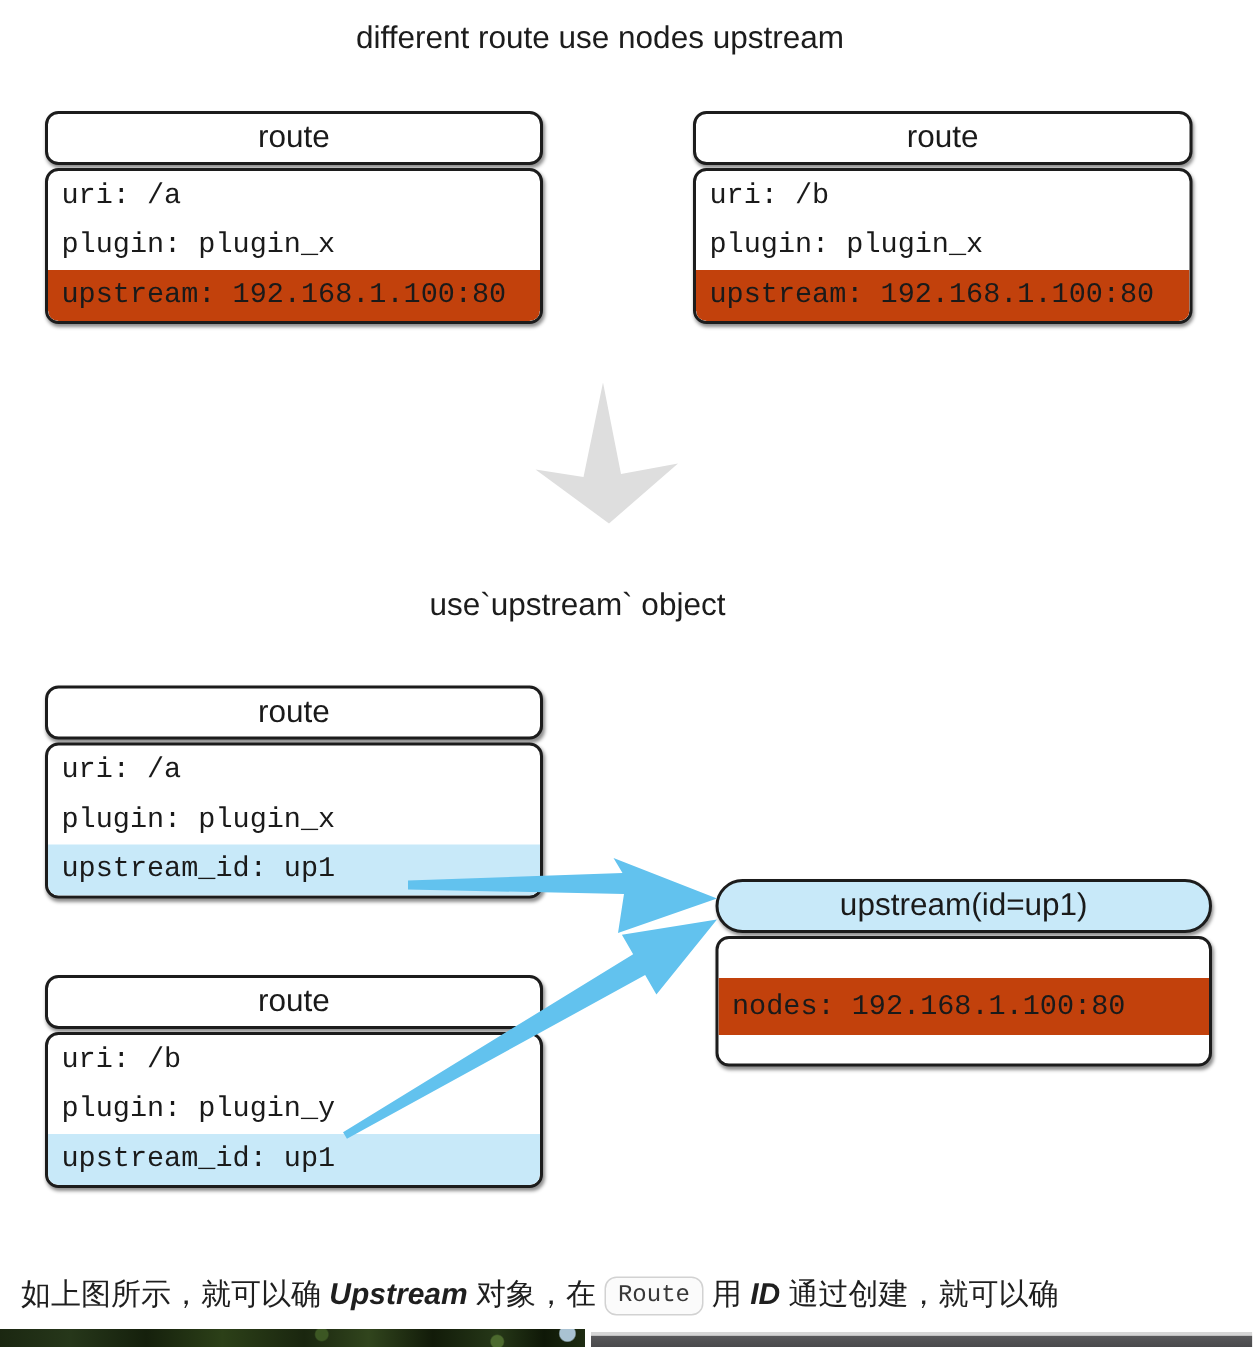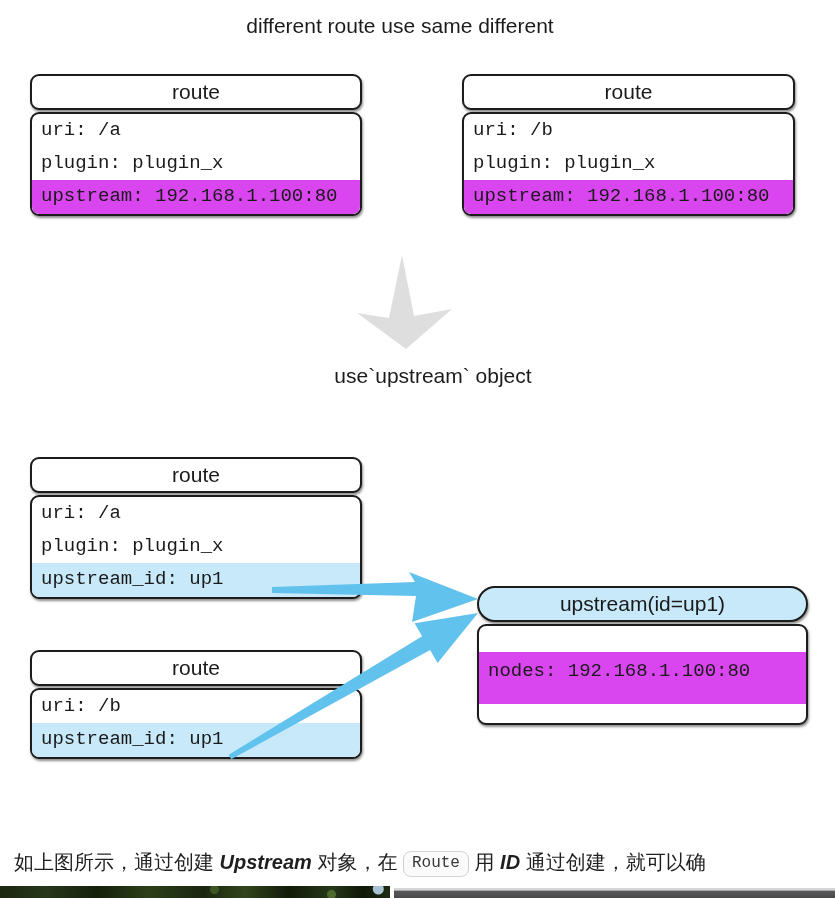--- a/index.html
+++ b/index.html
@@ -12,21 +12,21 @@
     color:#1a1a1a;
   }
   .caption{
     position:absolute;
     text-align:center;
     font-size:21px;
     color:#1c1c1c;
     white-space:nowrap;
   }
   .caption-top{left:0;width:800px;top:14px;}
-  .caption-mid{left:0;width:770px;top:364px;margin-left:48px;}
+  .caption-mid{left:0;width:770px;top:392px;}
 
   .dbox{position:absolute;z-index:1;}
   .dbox-header{
     height:36px;
     box-sizing:border-box;
     border:2px solid #1c1c1c;
     border-radius:9px;
     background:#ffffff;
     text-align:center;
     font-size:21px;
@@ -45,25 +45,25 @@
   }
   .drow{
     height:33px;
     line-height:33px;
     padding-left:9px;
     font-size:19px;
     white-space:nowrap;
     font-family:Liberation Mono, monospace;
   }
   .drow.last{height:34px;line-height:32px;border-radius:0 0 7px 7px;}
-  .hl-pink{background:#d946ef;}
+  .hl-pink{background:#c2410c;}
   .hl-blue{background:#c8e9f9;border-radius:18px;}
   .spacer-26{height:26px;}
   .spacer-19{height:19px;}
-  .drow.mid38{height:52px;line-height:38px;}
+  .drow.mid38{height:38px;line-height:38px;}
 
   .arrow-layer{
     position:absolute;left:0;top:0;width:835px;height:898px;
     z-index:3;pointer-events:none;
   }
   .arrow-gray{fill:#dedede;}
   .arrow-blue{fill:#62c2ee;}
 
   .paragraph{
     position:absolute;
@@ -103,21 +103,21 @@
     left:394px;top:888px;width:441px;height:10px;
     z-index:1;
     background:linear-gradient(180deg,#d6d6d6 0%,#d6d6d6 22%,#58585a 30%,#4a4a4c 100%);
   }
 </style>
 </head>
 <body>
 
 <div class="canvas">
 
-  <div class="caption caption-top">different route use same different</div>
+  <div class="caption caption-top">different route use nodes upstream</div>
 
   <div class="dbox" style="left:30px;top:74px;width:332px">
     <div class="dbox-header">route</div>
     <div class="dbox-body">
       <div class="drow">uri: /a</div>
       <div class="drow">plugin: plugin_x</div>
       <div class="drow hl-pink last">upstream: 192.168.1.100:80</div>
     </div>
   </div>
 
@@ -138,39 +138,40 @@
       <div class="drow">uri: /a</div>
       <div class="drow">plugin: plugin_x</div>
       <div class="drow hl-blue last">upstream_id: up1</div>
     </div>
   </div>
 
   <div class="dbox" style="left:30px;top:650px;width:332px">
     <div class="dbox-header">route</div>
     <div class="dbox-body">
       <div class="drow">uri: /b</div>
+      <div class="drow">plugin: plugin_y</div>
       <div class="drow hl-blue last">upstream_id: up1</div>
     </div>
   </div>
 
   <div class="dbox" style="left:477px;top:586px;width:331px">
     <div class="dbox-header hl-blue">upstream(id=up1)</div>
     <div class="dbox-body">
       <div class="spacer-26"></div>
       <div class="drow hl-pink mid38">nodes: 192.168.1.100:80</div>
       <div class="spacer-19"></div>
     </div>
   </div>
 
   <svg class="arrow-layer" viewBox="0 0 835 898">
     <polygon class="arrow-gray" points="402,255 414,316 452,309 406,349 357,313 389,318"></polygon>
     <polygon class="arrow-blue" points="272,587 415,582 409,572 478,599 412,622 416,596 272,593"></polygon>
     <polygon class="arrow-blue" points="228.7,754.8 422.1,636.2 414.6,623.2 478,613 437.6,663 430.1,650 231.3,759.2"></polygon>
   </svg>
 
   <div class="paragraph">
-    <span>如上图所示，通过创建 </span><b>Upstream</b><span> 对象，在 </span><span class="code-badge">Route</span><span> 用 </span><b>ID</b><span> 通过创建，就可以确</span>
+    <span>如上图所示，就可以确 </span><b>Upstream</b><span> 对象，在 </span><span class="code-badge">Route</span><span> 用 </span><b>ID</b><span> 通过创建，就可以确</span>
   </div>
 
   <div class="photo-strip"></div>
   <div class="player-bar"></div>
 
 </div>
 
 </body></html>

